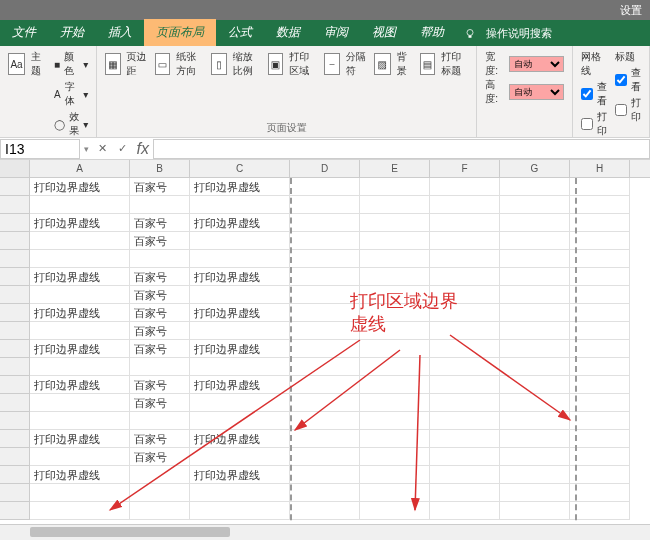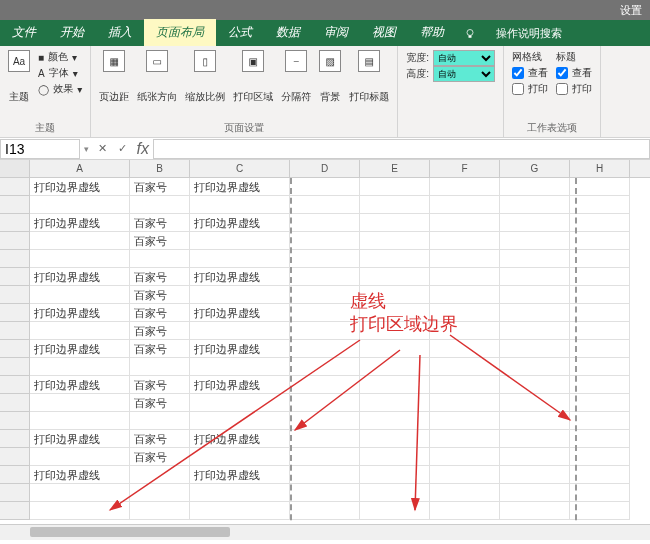--- a/index.html
+++ b/index.html
@@ -2,33 +2,33 @@
 <html><head>
 <meta charset="utf-8">
 <style>
   * { margin: 0; padding: 0; box-sizing: border-box; font-family: "Microsoft YaHei", sans-serif; }
   body { width: 650px; height: 544px; overflow: hidden; background: #fff; position: relative; }
 
   .titlebar { height: 20px; background: #737373; display: flex; justify-content: flex-end; align-items: center; padding-right: 8px; color: #fff; font-size: 11px; }
 
   .tabs { height: 26px; background: #217346; display: flex; align-items: flex-end; }
   .tab { color: #fff; font-size: 12px; padding: 5px 12px; cursor: pointer; font-style: italic; }
-  .tab.active { background: #fef9c3; color: #217346; }
-  .tell-me { color: #fff; font-size: 11px; padding: 5px 8px; display: flex; align-items: center; gap: 20px; }
+  .tab.active { background: #fdba74; color: #217346; }
+  .tell-me { color: #fff; font-size: 11px; padding: 5px 8px; display: flex; align-items: center; gap: 10px; }
   .bulb { width: 12px; height: 12px; }
 
   .ribbon { height: 92px; background: #f3f2f1; border-bottom: 1px solid #d4d4d4; display: flex; font-size: 11px; }
   .group { border-right: 1px solid #d4d4d4; padding: 4px 8px 2px; display: flex; flex-direction: column; justify-content: space-between; }
   .group-label { text-align: center; font-size: 10px; color: #666; padding-top: 2px; }
   .group-content { display: flex; gap: 8px; align-items: flex-start; }
-  .vbtn { display: flex; flex-direction: column; align-items: center; gap: 18px; cursor: pointer; font-size: 10px; color: #333; }
+  .vbtn { display: flex; align-items: center; gap: 6px; cursor: pointer; font-size: 10px; color: #333; }
   .vbtn .ico { width: 22px; height: 22px; border: 1px solid #888; background: #fff; display: flex; align-items: center; justify-content: center; }
   .mini-col { display: flex; flex-direction: column; gap: 2px; font-size: 10px; color: #333; }
   .mini-row { display: flex; align-items: center; gap: 4px; }
-  .mini-select { width: 62px; height: 16px; font-size: 9px; border: 1px solid #aaa; background: #5eead4; }
+  .mini-select { width: 62px; height: 16px; font-size: 9px; border: 1px solid #aaa; background: #fca5a5; }
   .chk { width: 12px; height: 12px; }
 
   .namebox-row { height: 22px; border-bottom: 1px solid #d4d4d4; display: flex; align-items: center; background: #fff; }
   .namebox { width: 80px; height: 20px; border: 1px solid #ccc; font-size: 14px; padding: 0 4px; }
   .fx-btn { width: 20px; text-align: center; font-size: 11px; color: #666; cursor: pointer; }
   .fx-label { font-style: italic; font-size: 16px; color: #666; padding: 0 4px; }
   .formula-bar { flex: 1; height: 20px; border: 1px solid #ccc; font-size: 11px; padding: 0 4px; }
 
   .sheet { position: relative; height: 380px; overflow: hidden; }
   .col-headers { display: flex; height: 18px; background: #f0f0f0; border-bottom: 1px solid #ccc; font-size: 10px; color: #555; }
@@ -400,22 +400,22 @@
         <div class="cell wF"></div>
         <div class="cell wG"></div>
         <div class="cell wH"></div>
       </div>
     </div>
 
   <div class="dashed-v dash1"></div>
   <div class="dashed-v dash2"></div>
 
   <div class="annotation ann-text">
+    <div>打印区域边界</div>
     <div>虚线</div>
-    <div>打印区域边界</div>
   </div>
 
   <svg class="annotation" style="left:0;top:0;" width="650" height="380">
     <defs>
         <marker id="ah" markerWidth="10" markerHeight="10" refX="8" refY="3" orient="auto">
           <path d="M0,0 L9,3 L0,6 Z" fill="#d93030"></path>
         </marker>
       </defs>
     <line x1="360" y1="180" x2="110" y2="350" stroke="#d93030" stroke-width="1.5" marker-end="url(#ah)"></line>
     <line x1="400" y1="190" x2="295" y2="270" stroke="#d93030" stroke-width="1.5" marker-end="url(#ah)"></line>

